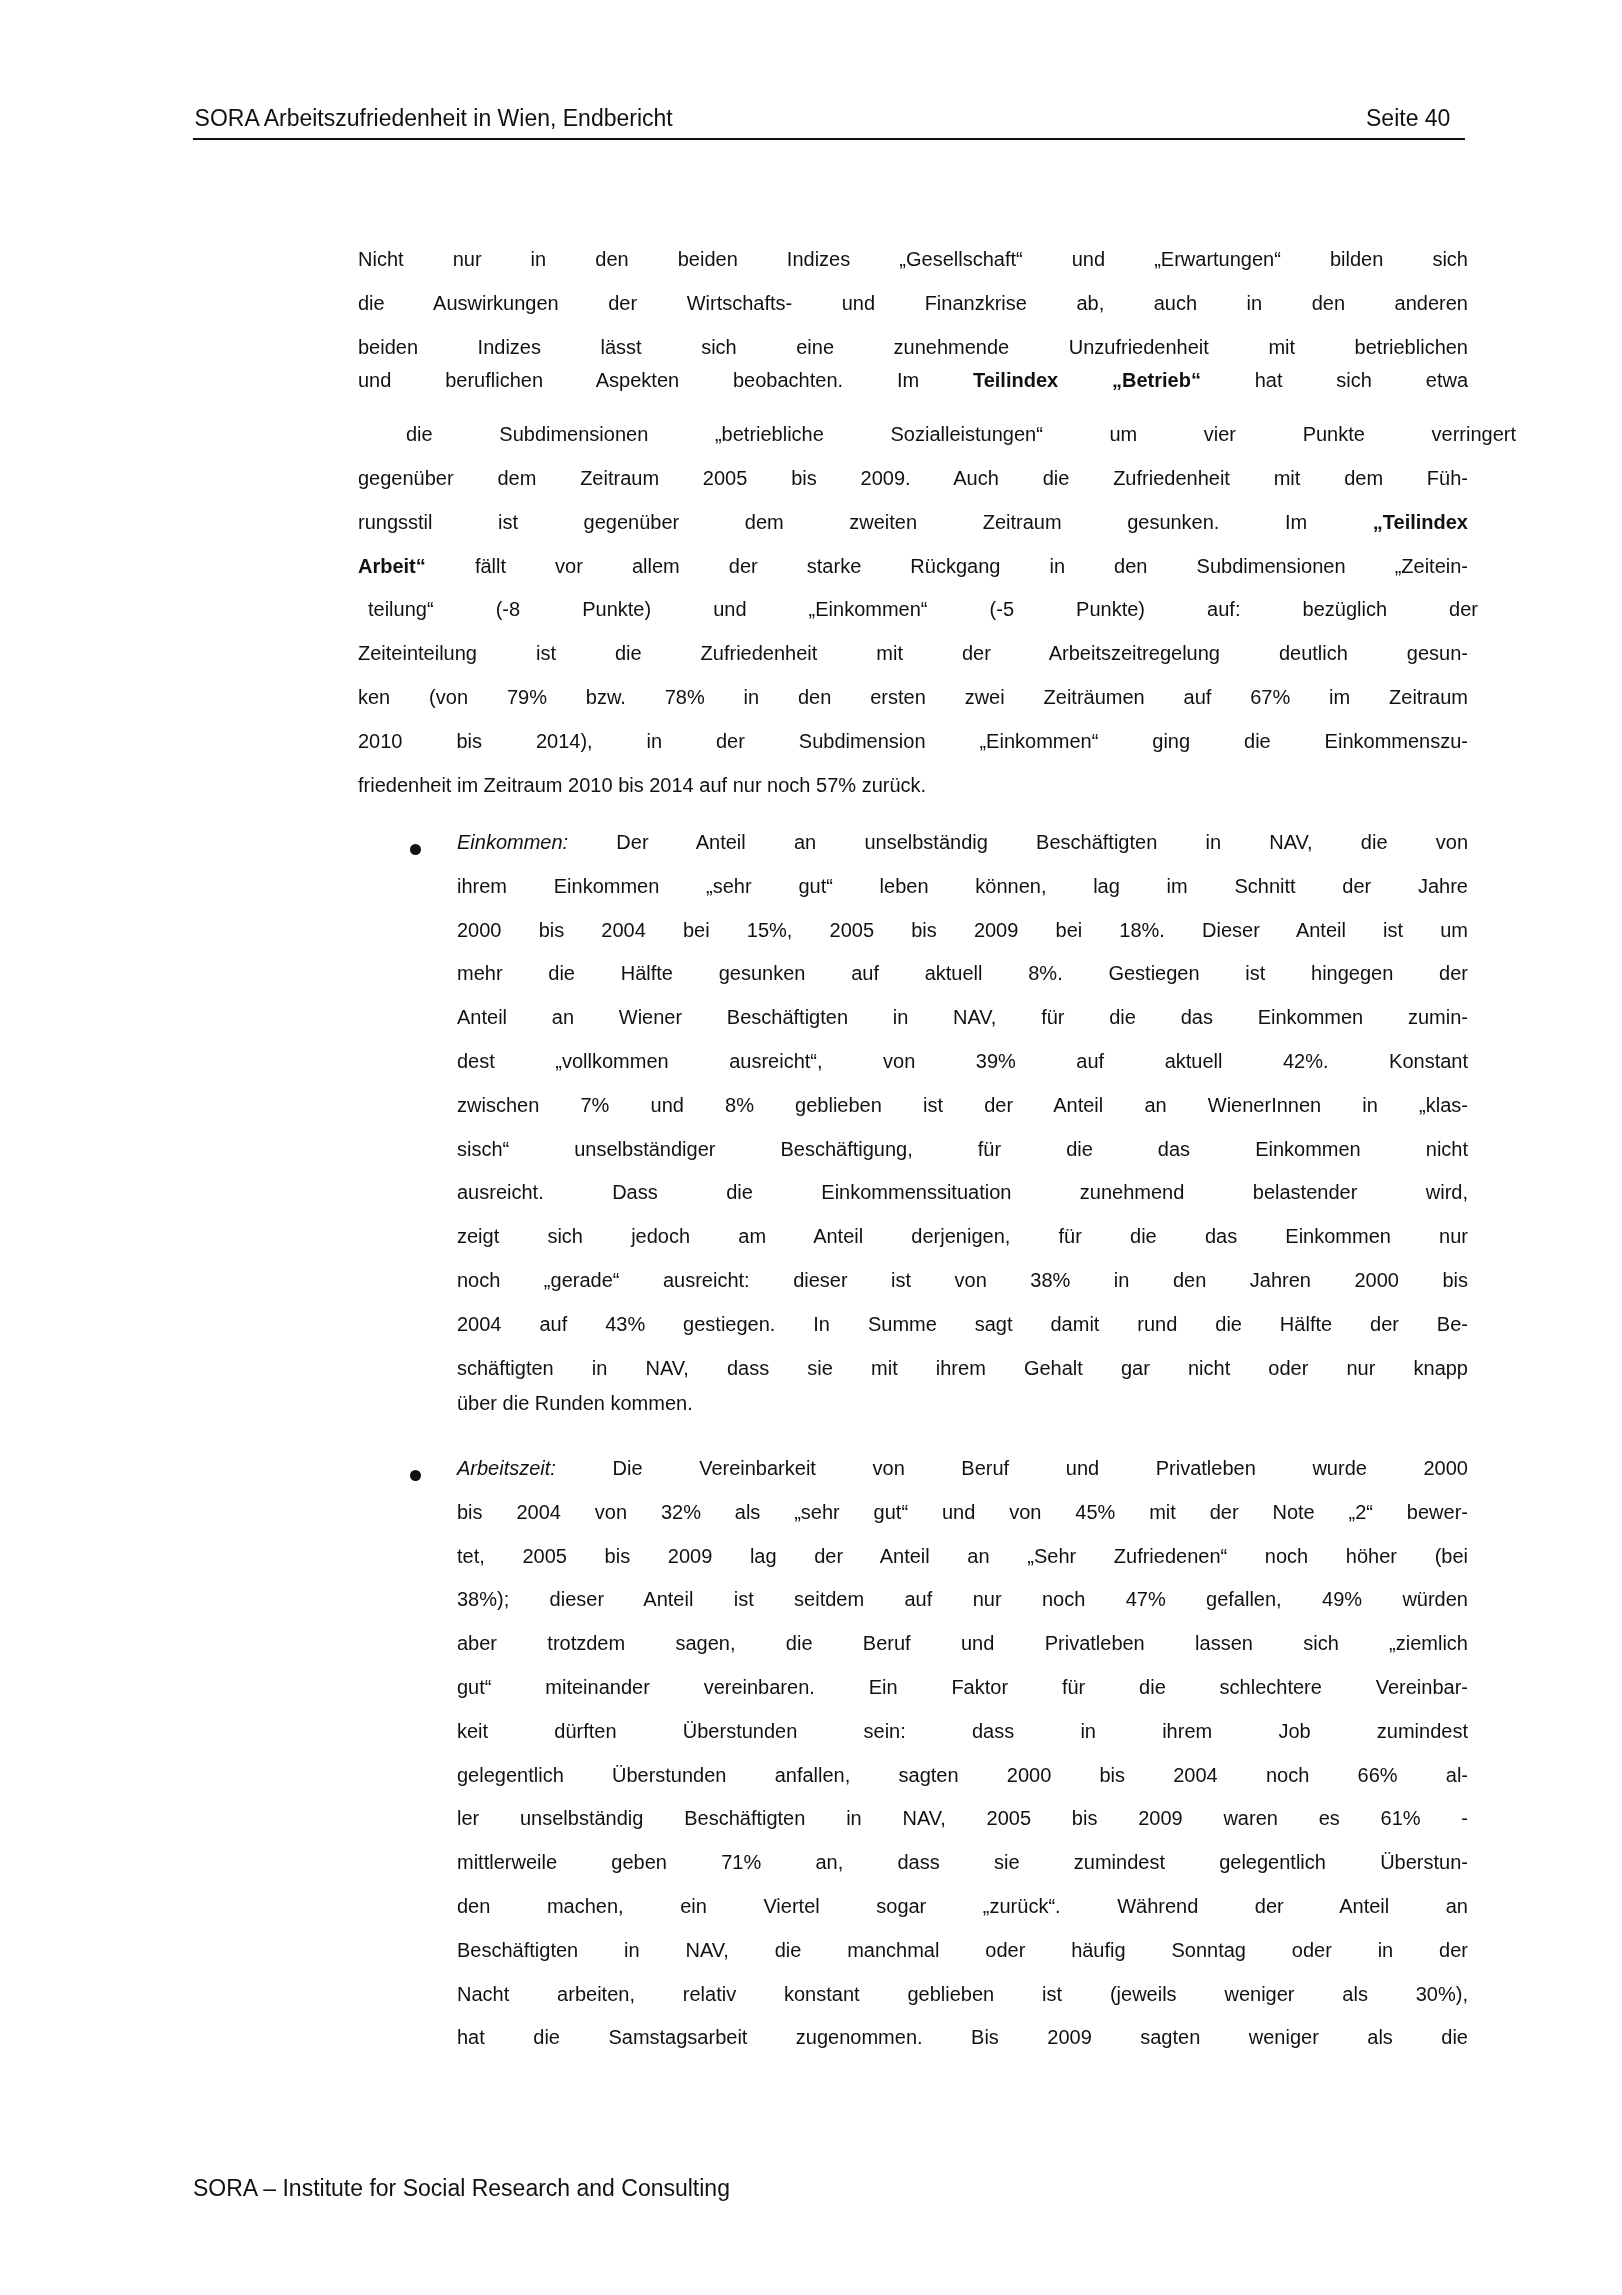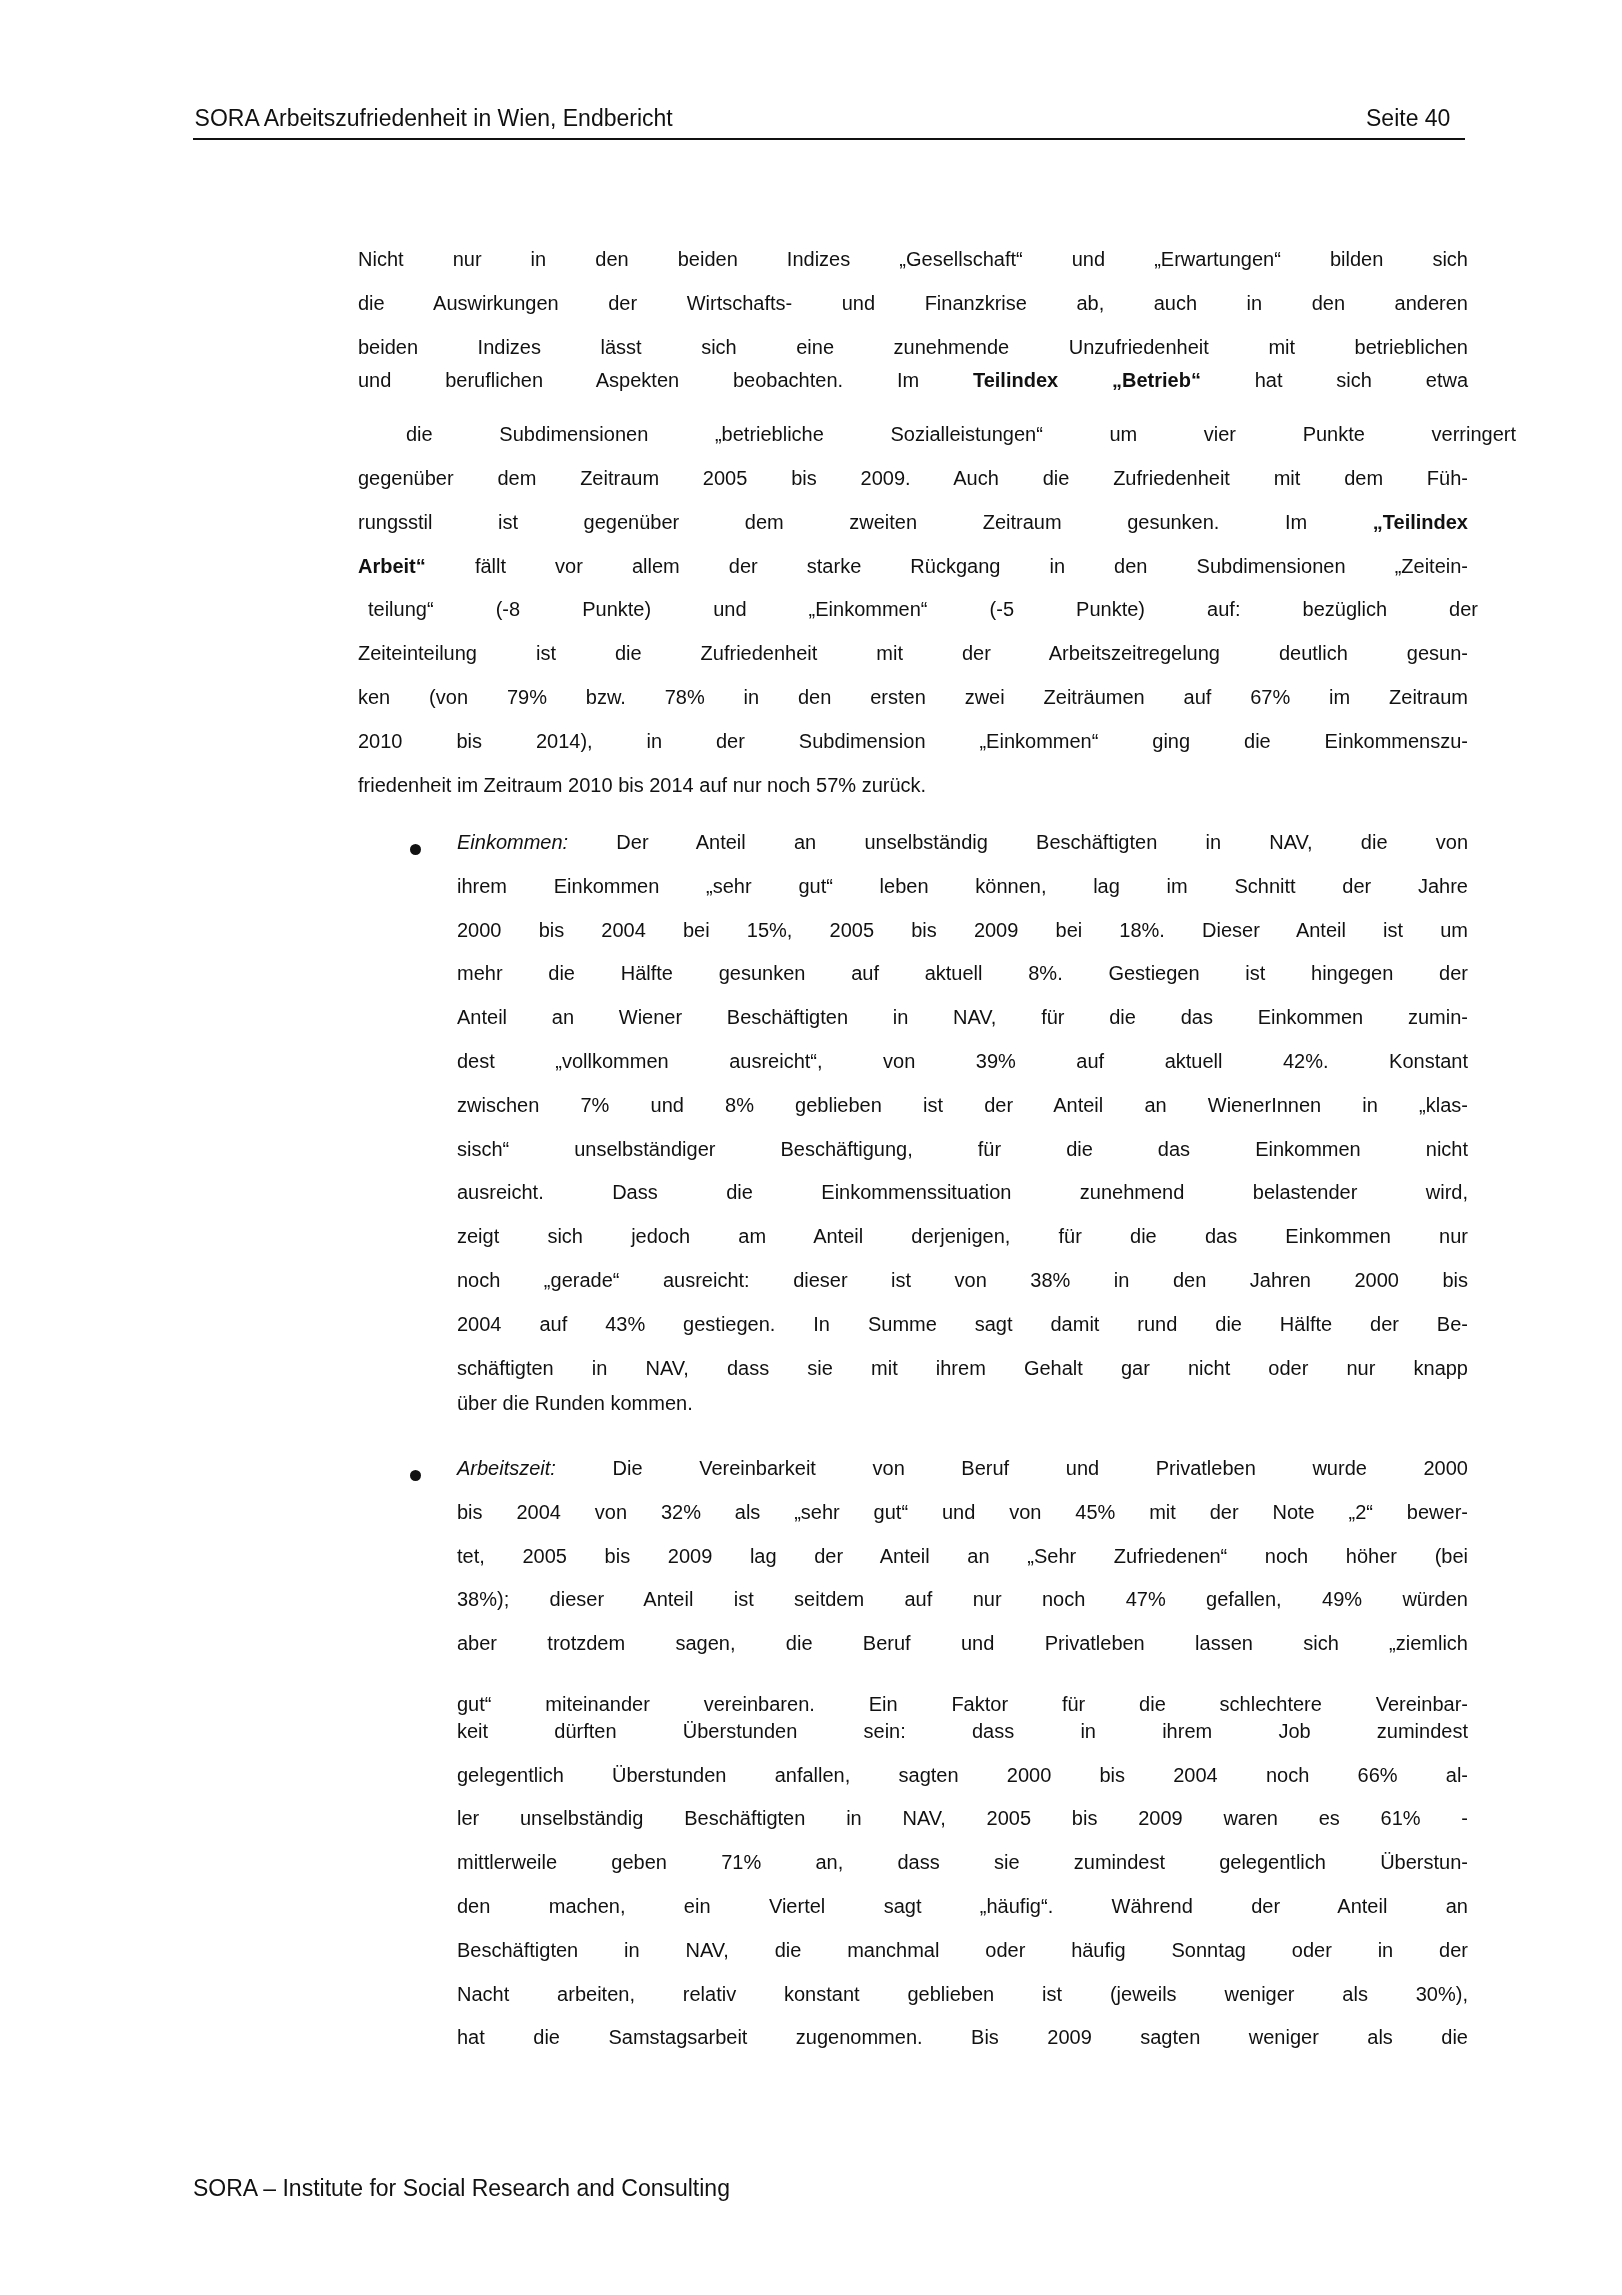--- a/index.html
+++ b/index.html
@@ -69,26 +69,26 @@
       </div>
   </div>
   <div class="block" id="bullet-1" style="top:1446px;">
     <span class="bullet-dot" style="top:24px;"></span>
     <div class="bullet-text">
         <div class="line" style="top: 0px;"><i>Arbeitszeit:</i><span> Die Vereinbarkeit von Beruf und Privatleben wurde 2000</span></div>
         <div class="line" style="top: 44px;"><span>bis 2004 von 32% als „sehr gut“ und von 45% mit der Note „2“ bewer-</span></div>
         <div class="line" style="top: 88px;"><span>tet, 2005 bis 2009 lag der Anteil an „Sehr Zufriedenen“ noch höher (bei</span></div>
         <div class="line" style="top: 131px;"><span>38%); dieser Anteil ist seitdem auf nur noch 47% gefallen, 49% würden</span></div>
         <div class="line" style="top: 175px;"><span>aber trotzdem sagen, die Beruf und Privatleben lassen sich „ziemlich</span></div>
-        <div class="line" style="top: 219px; margin-top: 17px;"><span>gut“ miteinander vereinbaren. Ein Faktor für die schlechtere Vereinbar-</span></div>
+        <div class="line" style="top: 219px;"><span>gut“ miteinander vereinbaren. Ein Faktor für die schlechtere Vereinbar-</span></div>
         <div class="line" style="top: 263px;"><span>keit dürften Überstunden sein: dass in ihrem Job zumindest</span></div>
         <div class="line" style="top: 307px;"><span>gelegentlich Überstunden anfallen, sagten 2000 bis 2004 noch 66% al-</span></div>
         <div class="line" style="top: 350px;"><span>ler unselbständig Beschäftigten in NAV, 2005 bis 2009 waren es 61% -</span></div>
         <div class="line" style="top: 394px;"><span>mittlerweile geben 71% an, dass sie zumindest gelegentlich Überstun-</span></div>
-        <div class="line" style="top: 438px;"><span>den machen, ein Viertel sagt „häufig“. Während der Anteil an</span></div>
+        <div class="line" style="top: 438px;"><span>den machen, ein Viertel sogar „zurück“. Während der Anteil an</span></div>
         <div class="line" style="top: 482px;"><span>Beschäftigten in NAV, die manchmal oder häufig Sonntag oder in der</span></div>
         <div class="line" style="top: 526px;"><span>Nacht arbeiten, relativ konstant geblieben ist (jeweils weniger als 30%),</span></div>
         <div class="line" style="top: 569px;"><span>hat die Samstagsarbeit zugenommen. Bis 2009 sagten weniger als die</span></div>
       </div>
   </div>
 </div>
 
 <div class="page-footer">SORA – Institute for Social Research and Consulting</div>
 
 

